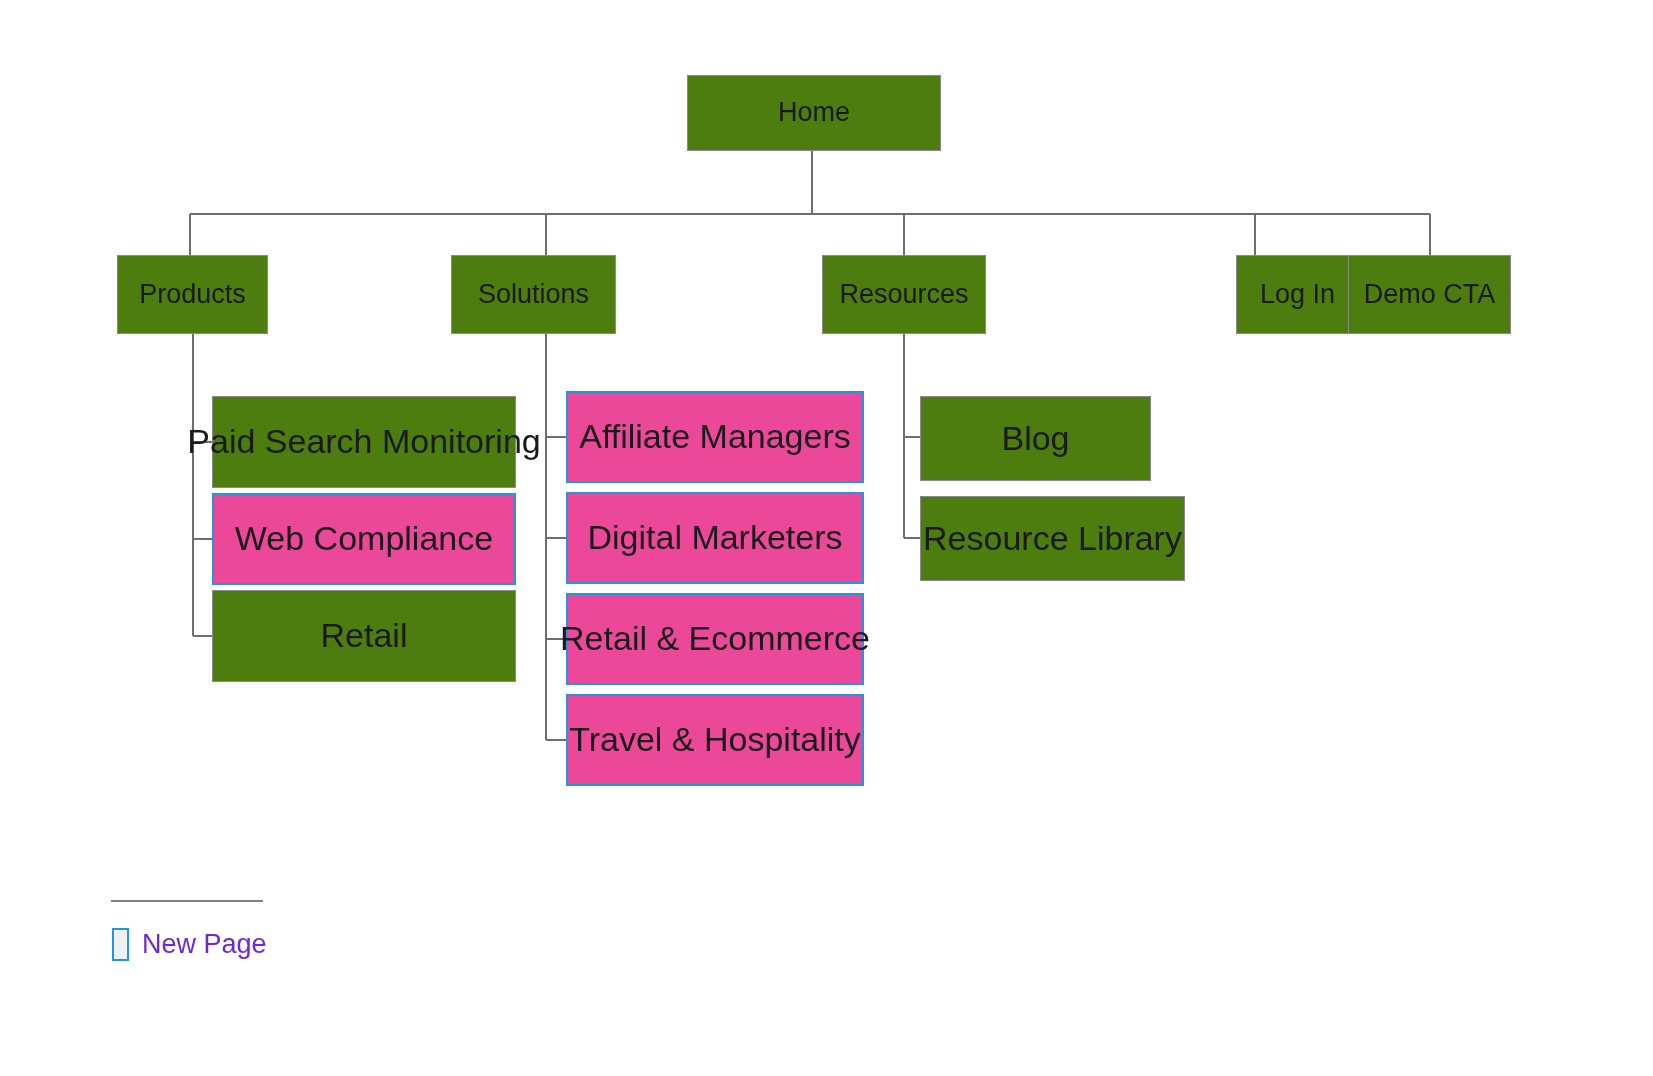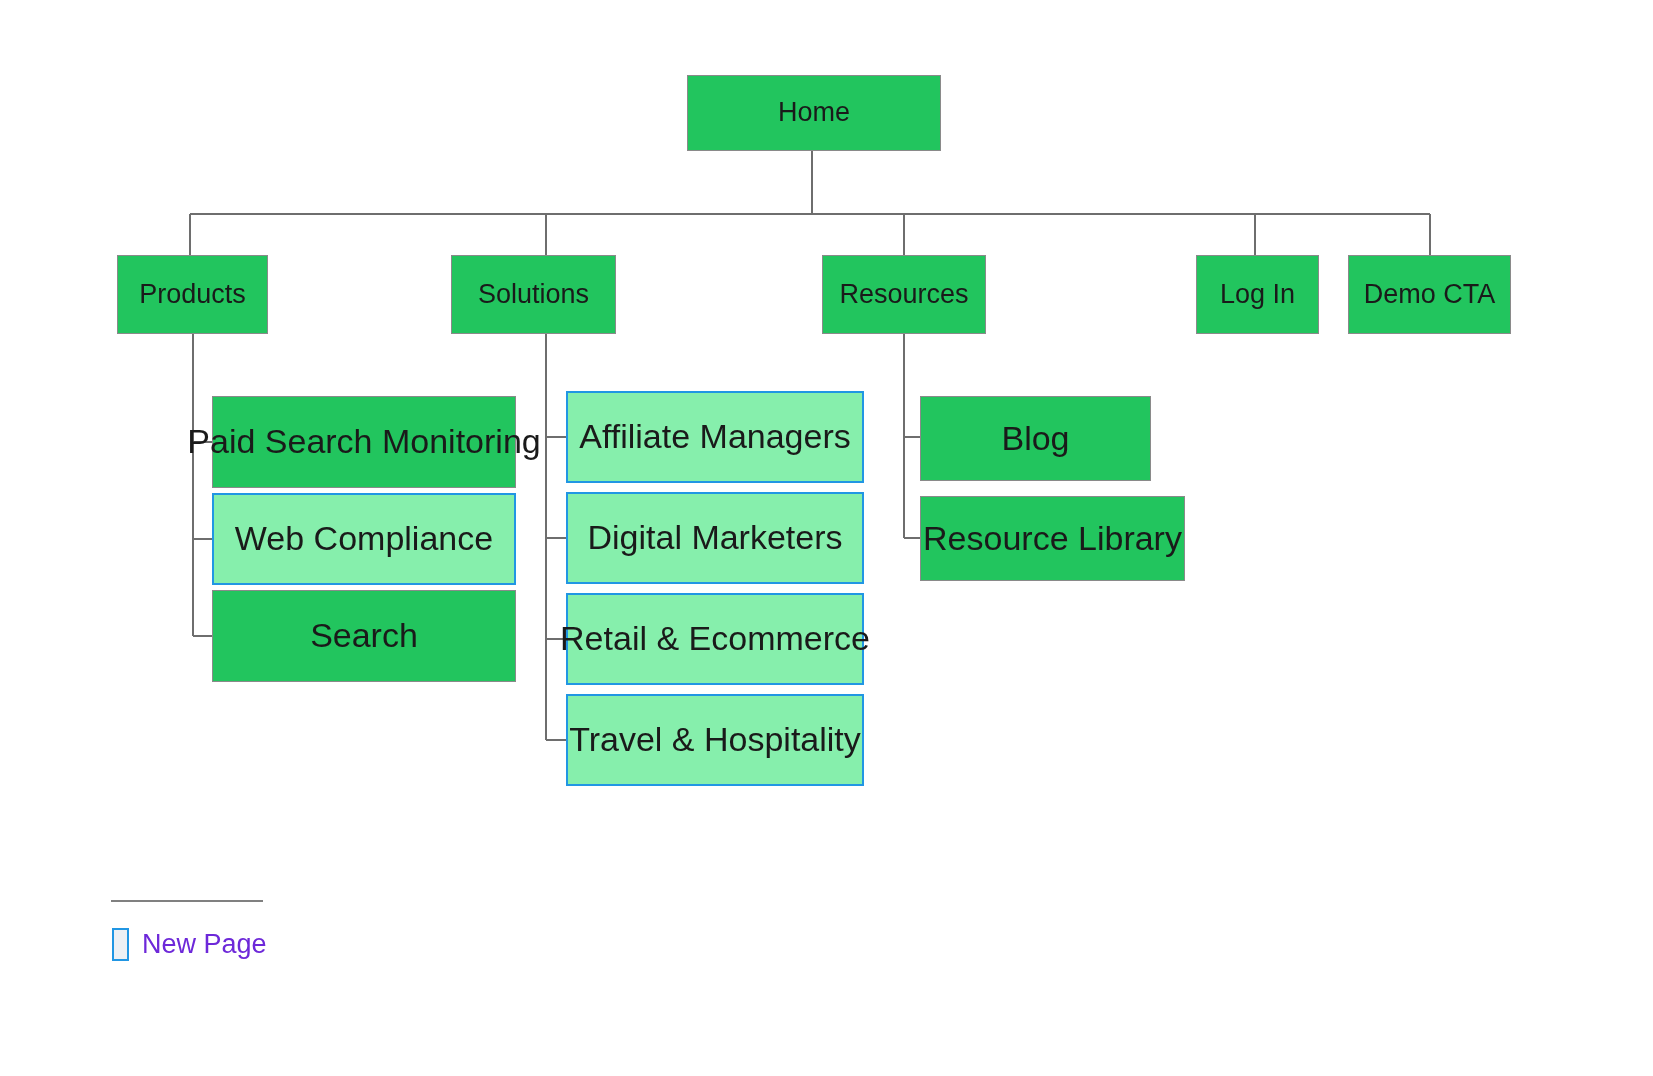--- a/index.html
+++ b/index.html
@@ -10,32 +10,32 @@
     font-family:"Liberation Sans","DejaVu Sans",sans-serif;
     overflow:hidden;
   }
   #stage{position:relative;width:1653px;height:1076px;}
   #wires{position:absolute;left:0;top:0;width:1653px;height:1076px;}
 
   .node{
     position:absolute;
     box-sizing:border-box;
     display:flex;align-items:center;justify-content:center;
-    background:#22c55e;
+    background:#4d7c0f;
     border:1px solid #8a8a8a;
     color:#1a1a1a;
     text-align:center;
     line-height:1.15;
     white-space:nowrap;
   }
   .node.lvl1{font-size:27px;}
   .node.lvl2{font-size:27px;}
   .node.lvl3{font-size:34px;}
   .node.newpage{
-    background:#86efac;
+    background:#ec4899;
     border:2px solid #2196e3;
   }
 
   
   #legend-rule{
     position:absolute;
     left:111px;top:900px;width:152px;height:0;
     border-top:2px solid #808080;
   }
   #legend-swatch{
@@ -97,38 +97,38 @@
   </div>
 
   <div class="node lvl2" style="left:451px;top:255px;width:165px;height:79px;">
     <span>Solutions</span>
   </div>
 
   <div class="node lvl2" style="left:822px;top:255px;width:164px;height:79px;">
     <span>Resources</span>
   </div>
 
-  <div class="node lvl2" style="left:1196px;top:255px;width:123px;height:79px;">
+  <div class="node lvl2" style="left:1236px;top:255px;width:123px;height:79px;">
     <span>Log In</span>
   </div>
 
   <div class="node lvl2" style="left:1348px;top:255px;width:163px;height:79px;">
     <span>Demo CTA</span>
   </div>
 
   <div class="node lvl3" style="left:212px;top:396px;width:304px;height:92px;">
     <span>Paid Search Monitoring</span>
   </div>
 
   <div class="node lvl3 newpage" style="left:212px;top:493px;width:304px;height:92px;">
     <span>Web Compliance</span>
   </div>
 
   <div class="node lvl3" style="left:212px;top:590px;width:304px;height:92px;">
-    <span>Search</span>
+    <span>Retail</span>
   </div>
 
   <div class="node lvl3 newpage" style="left:566px;top:391px;width:298px;height:92px;">
     <span>Affiliate Managers</span>
   </div>
 
   <div class="node lvl3 newpage" style="left:566px;top:492px;width:298px;height:92px;">
     <span>Digital Marketers</span>
   </div>
 

